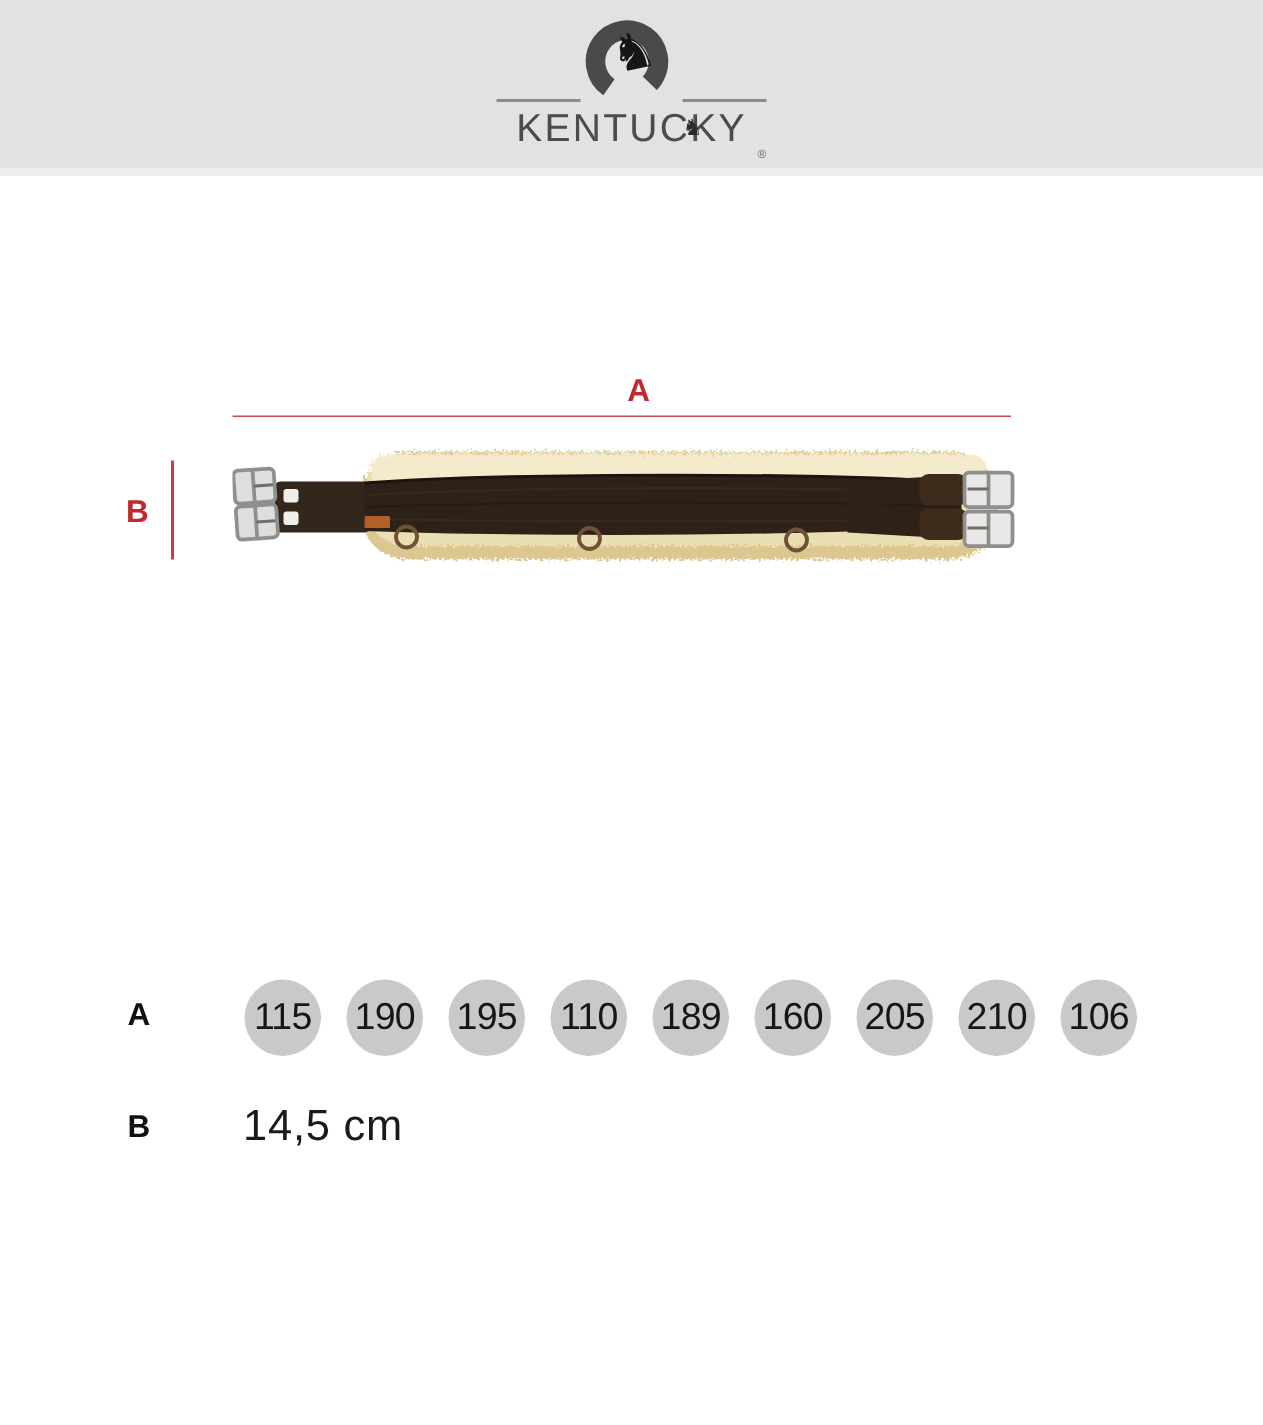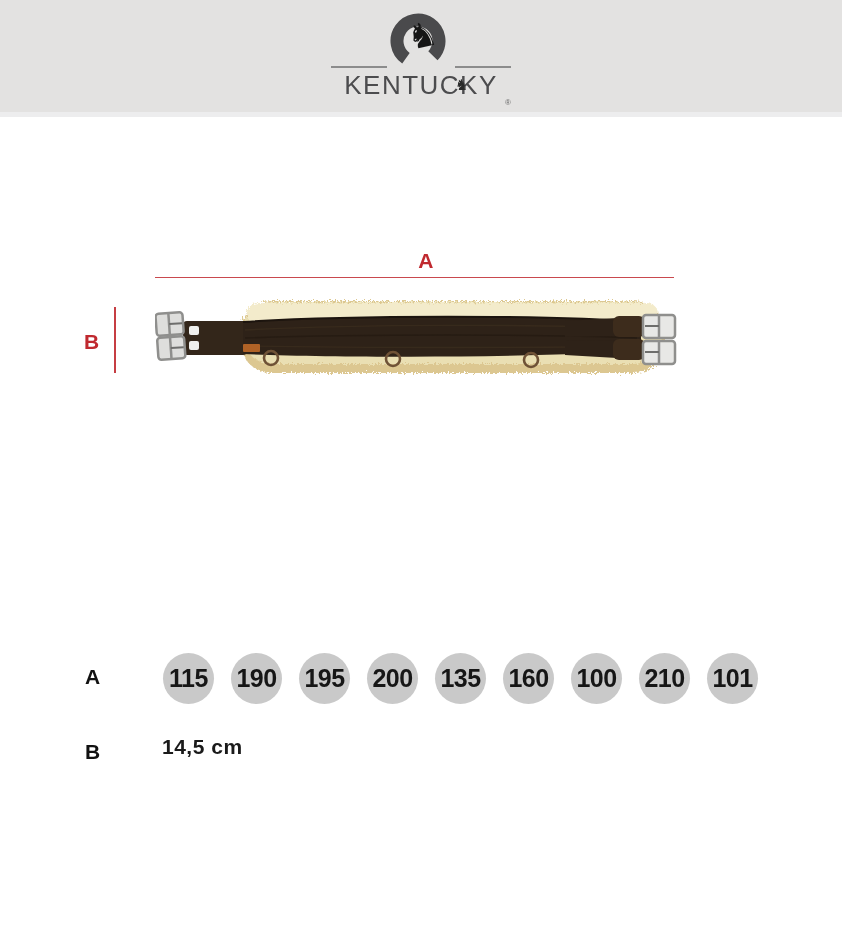--- a/index.html
+++ b/index.html
@@ -49,31 +49,31 @@
   .dim-b-line{position:absolute;left:114px;top:307px;width:1.5px;height:66px;
     background:var(--accent,#c0292f);opacity:.9;}
   .girth{position:absolute;left:155px;top:297px;width:530px;height:80px;}
   
   .row-label{
     position:absolute;color:#111111;font-size:21px;font-weight:700;
   }
   .row-a-label{left:85px;top:665px;}
   .row-b-label{left:85px;top:740px;}
   .size-circles{
-    position:absolute;left:163px;top:653px;display:flex;gap:17px;font-weight:bold;
+    position:absolute;left:163px;top:653px;display:flex;gap:17px;
   }
   .size-circle{
     width:51px;height:51px;border-radius:50%;
     background:var(--circle-bg,#c9c9c9);color:#161616;
     font-size:25px;display:flex;align-items:center;justify-content:center;
     letter-spacing:-0.5px;
   }
   .row-b-value{
-    position:absolute;left:162px;top:735px;color:#1a1a1a;font-size:21px;
-    font-weight:700;letter-spacing:.5px;
+    position:absolute;left:162px;top:735px;color:#1a1a1a;font-size:29px;
+    font-weight:400;letter-spacing:.5px;
   }
 </style>
 </head>
 <body>
 
 <div class="page">
 
   <header class="header">
     <div class="logo">
       <svg class="emblem" viewBox="0 0 66 60">
@@ -153,24 +153,24 @@
       <line x1="15" y1="40" x2="15" y2="62" stroke="#8f8f8d" stroke-width="2.5"></line>
       <line x1="15" y1="51" x2="28" y2="51" stroke="#6e6e6c" stroke-width="2"></line>
     </g>
   </svg>
 
   <div class="row-label row-a-label">A</div>
   <div class="size-circles">
       <span class="size-circle">115</span>
       <span class="size-circle">190</span>
       <span class="size-circle">195</span>
-      <span class="size-circle">200</span>
-      <span class="size-circle">135</span>
+      <span class="size-circle">110</span>
+      <span class="size-circle">189</span>
       <span class="size-circle">160</span>
-      <span class="size-circle">100</span>
+      <span class="size-circle">205</span>
       <span class="size-circle">210</span>
-      <span class="size-circle">101</span>
+      <span class="size-circle">106</span>
     </div>
 
   <div class="row-label row-b-label">B</div>
   <div class="row-b-value">14,5 cm</div>
 
 </div>
 
 </body></html>

